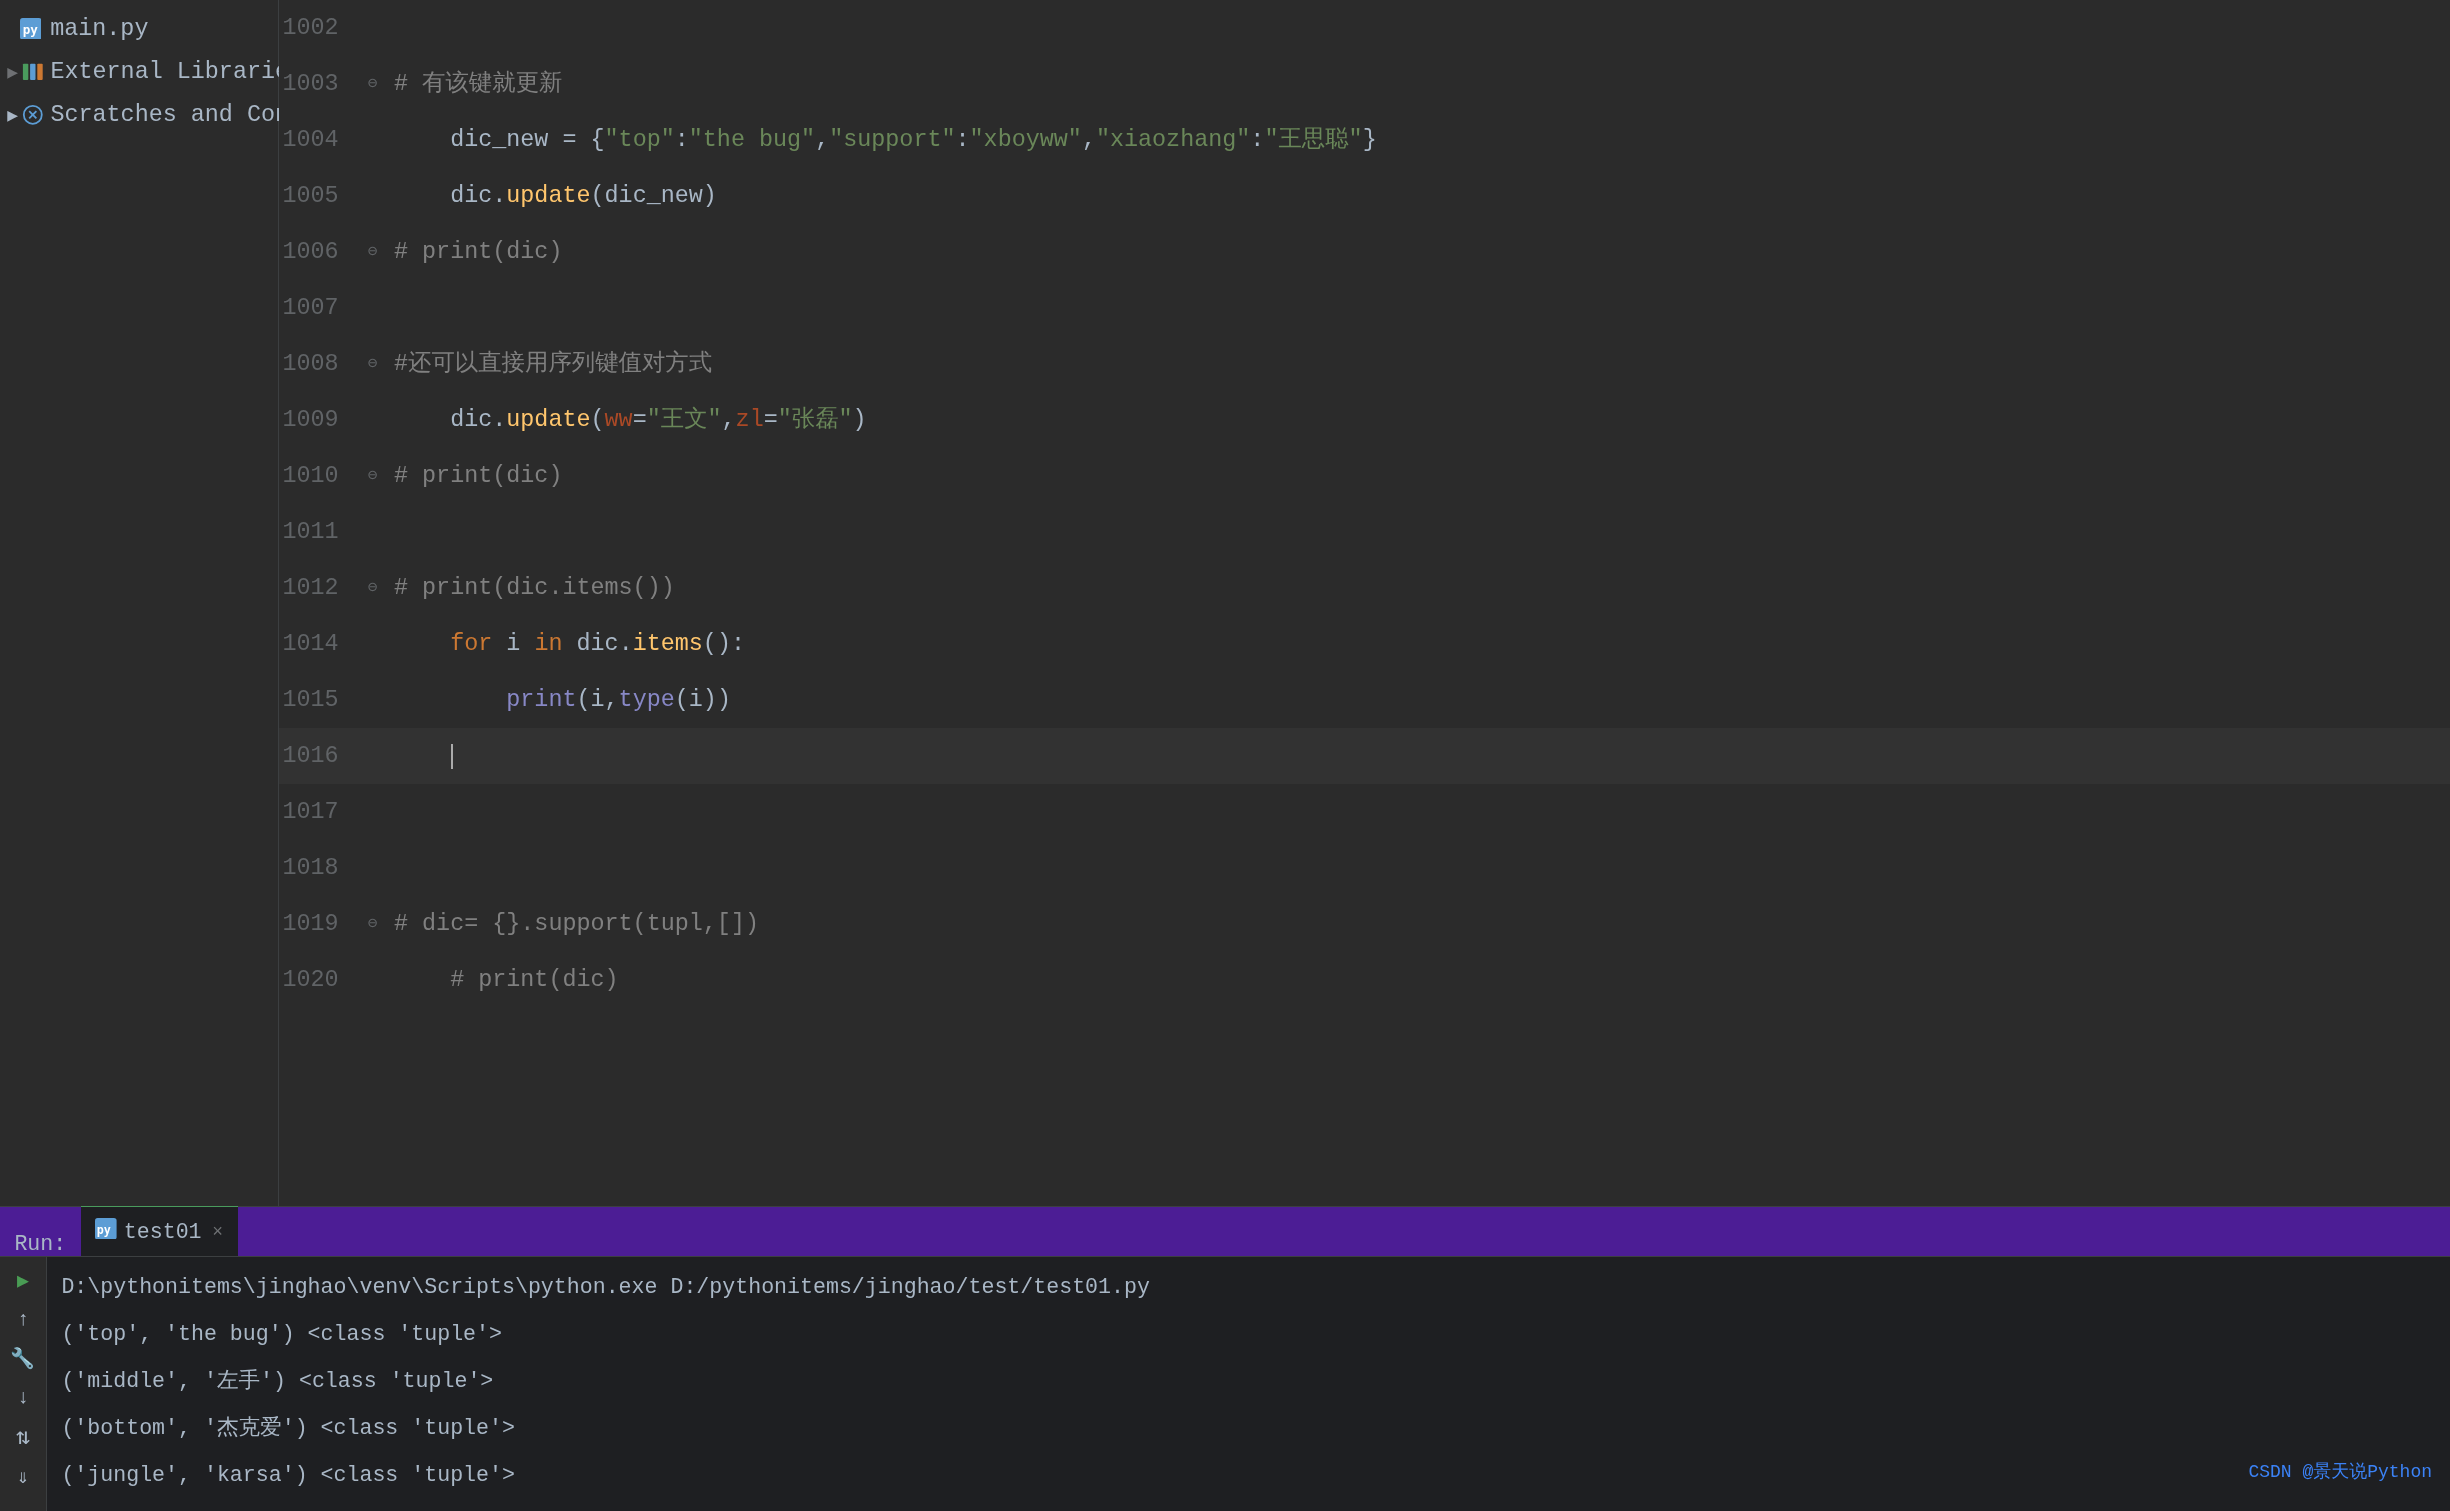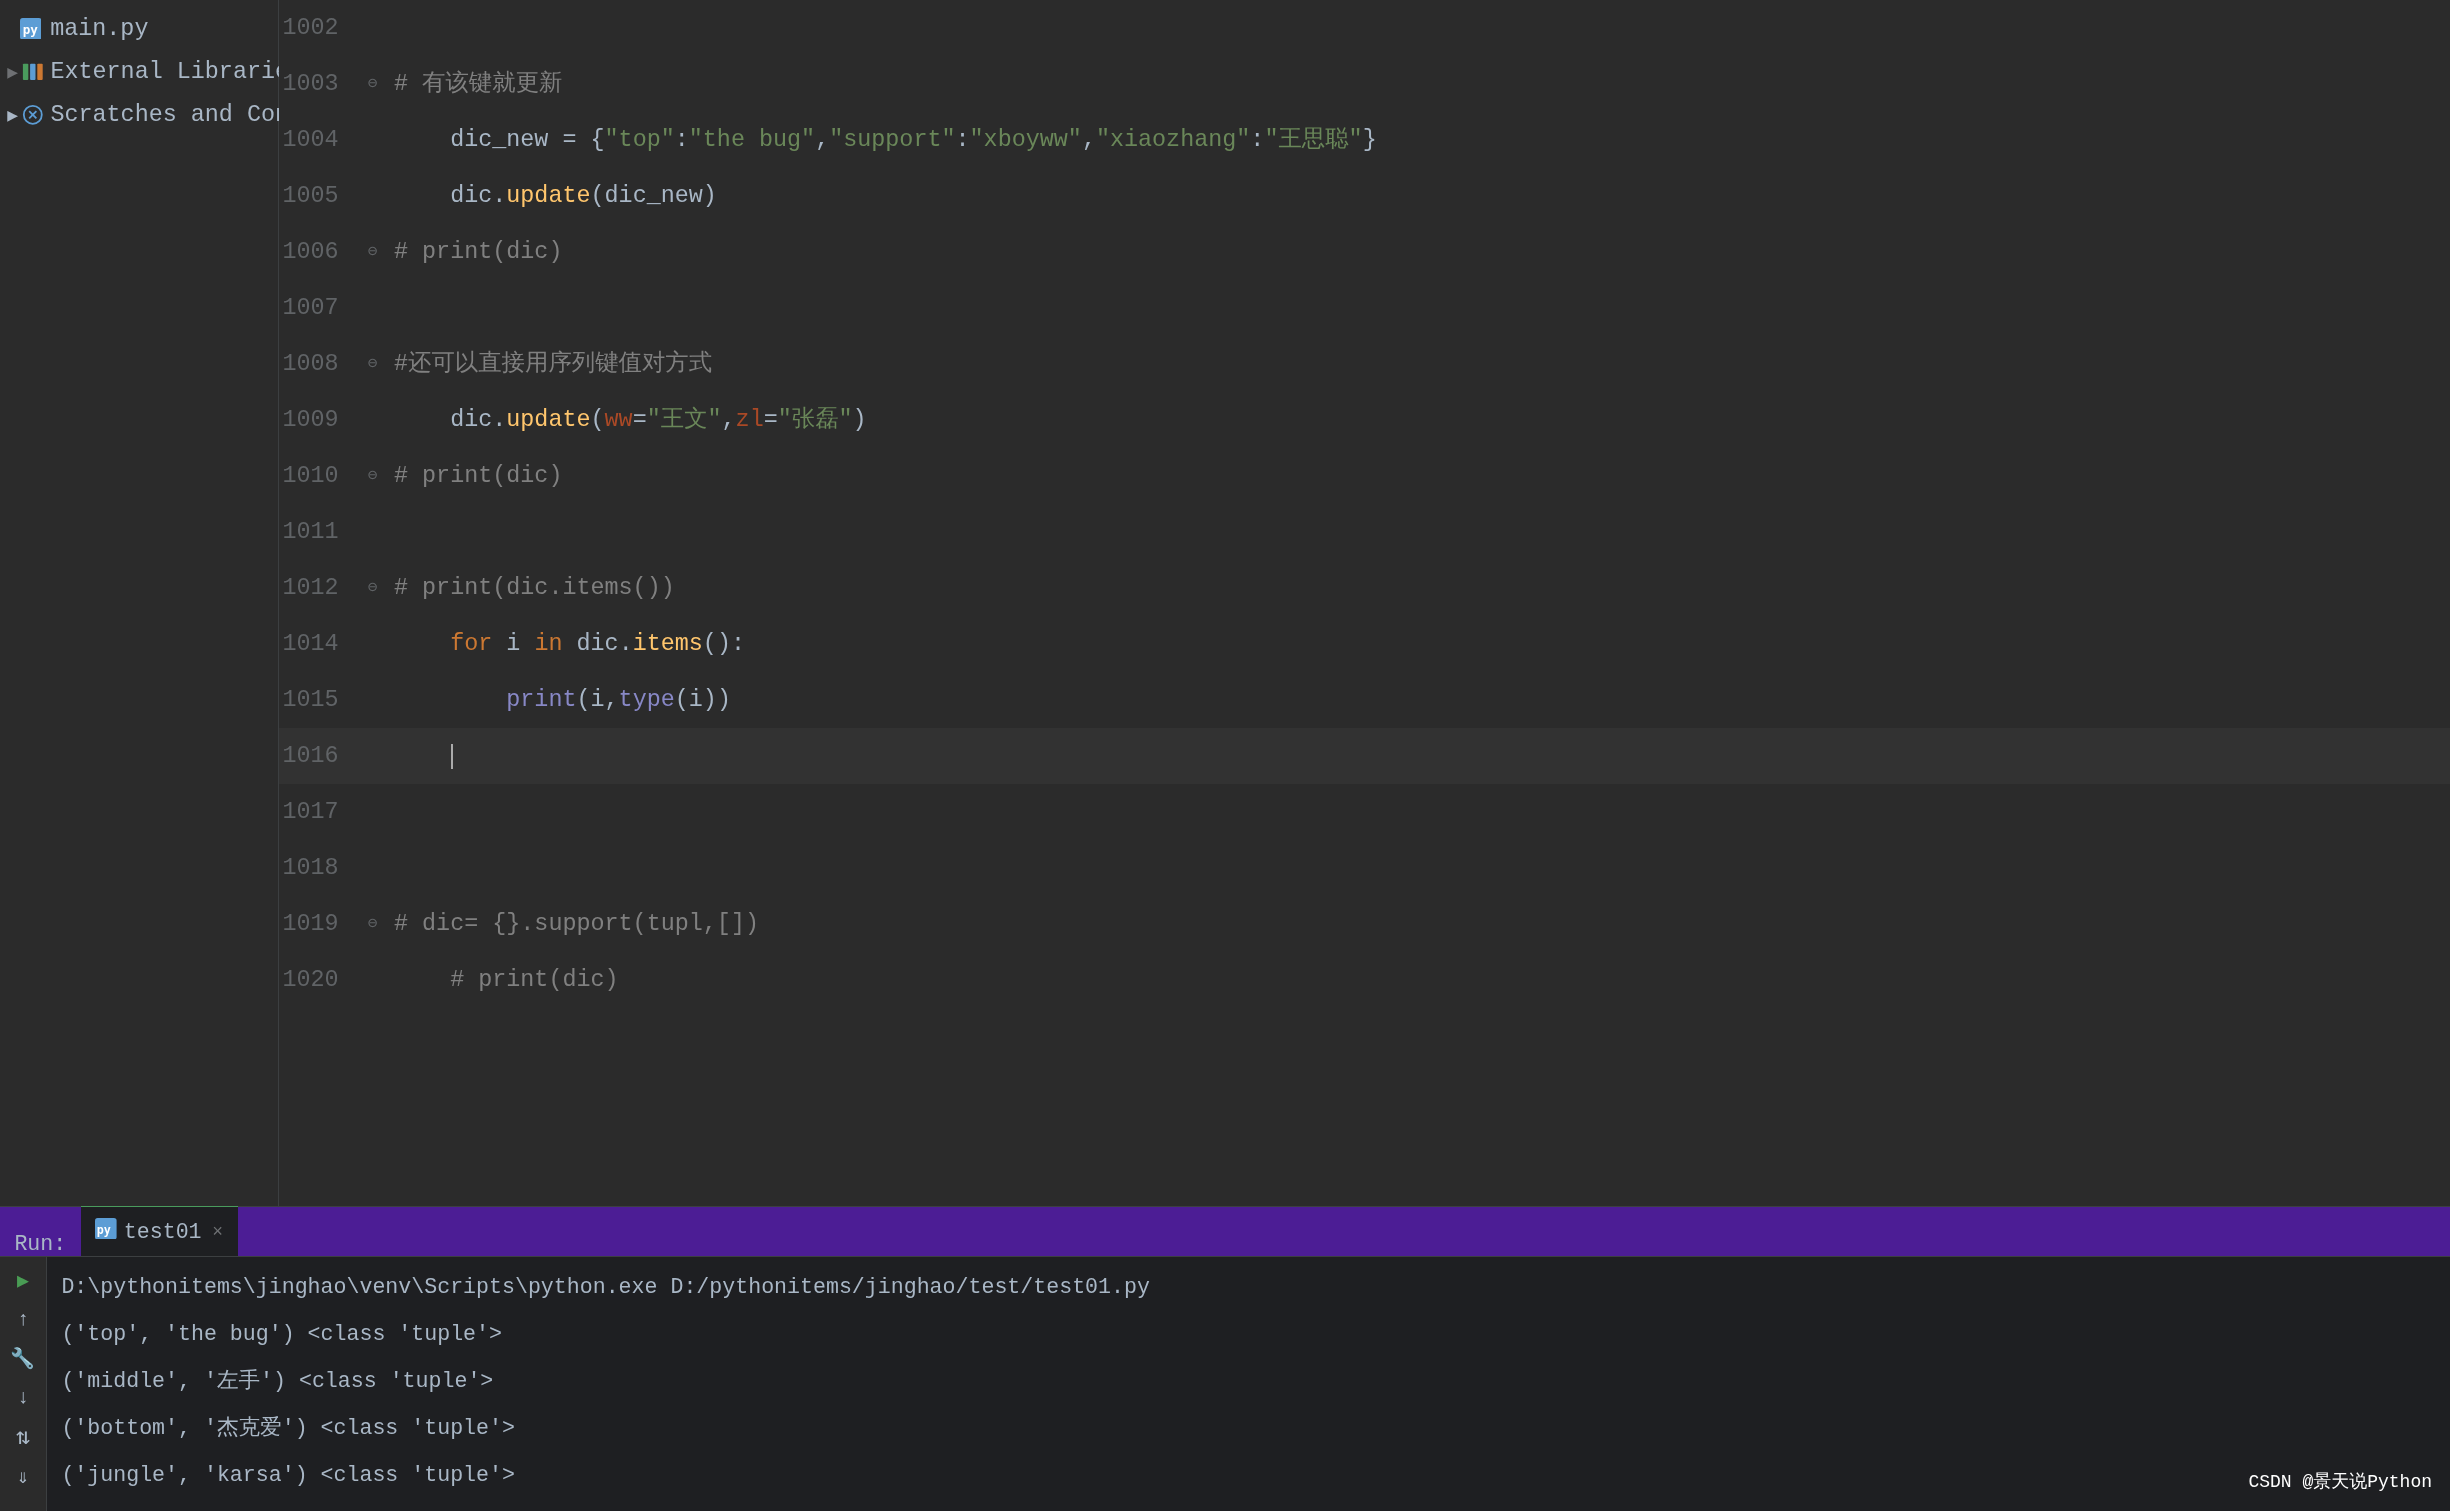--- a/index.html
+++ b/index.html
@@ -229,24 +229,24 @@
       color: #a9b7c6;
     }
 
     .console-line.output {
       color: #a9b7c6;
     }
 
     
     .watermark {
       position: fixed;
-      bottom: 18px;
+      bottom: 28px;
       right: 18px;
       font-size: 18px;
-      color: #ffffff;
+      color: #3b82f6;
     }
   </style>
 </head>
 <body>
 
 <div class="main-container">
 
   <div class="sidebar">
 
     <div class="sidebar-item">

